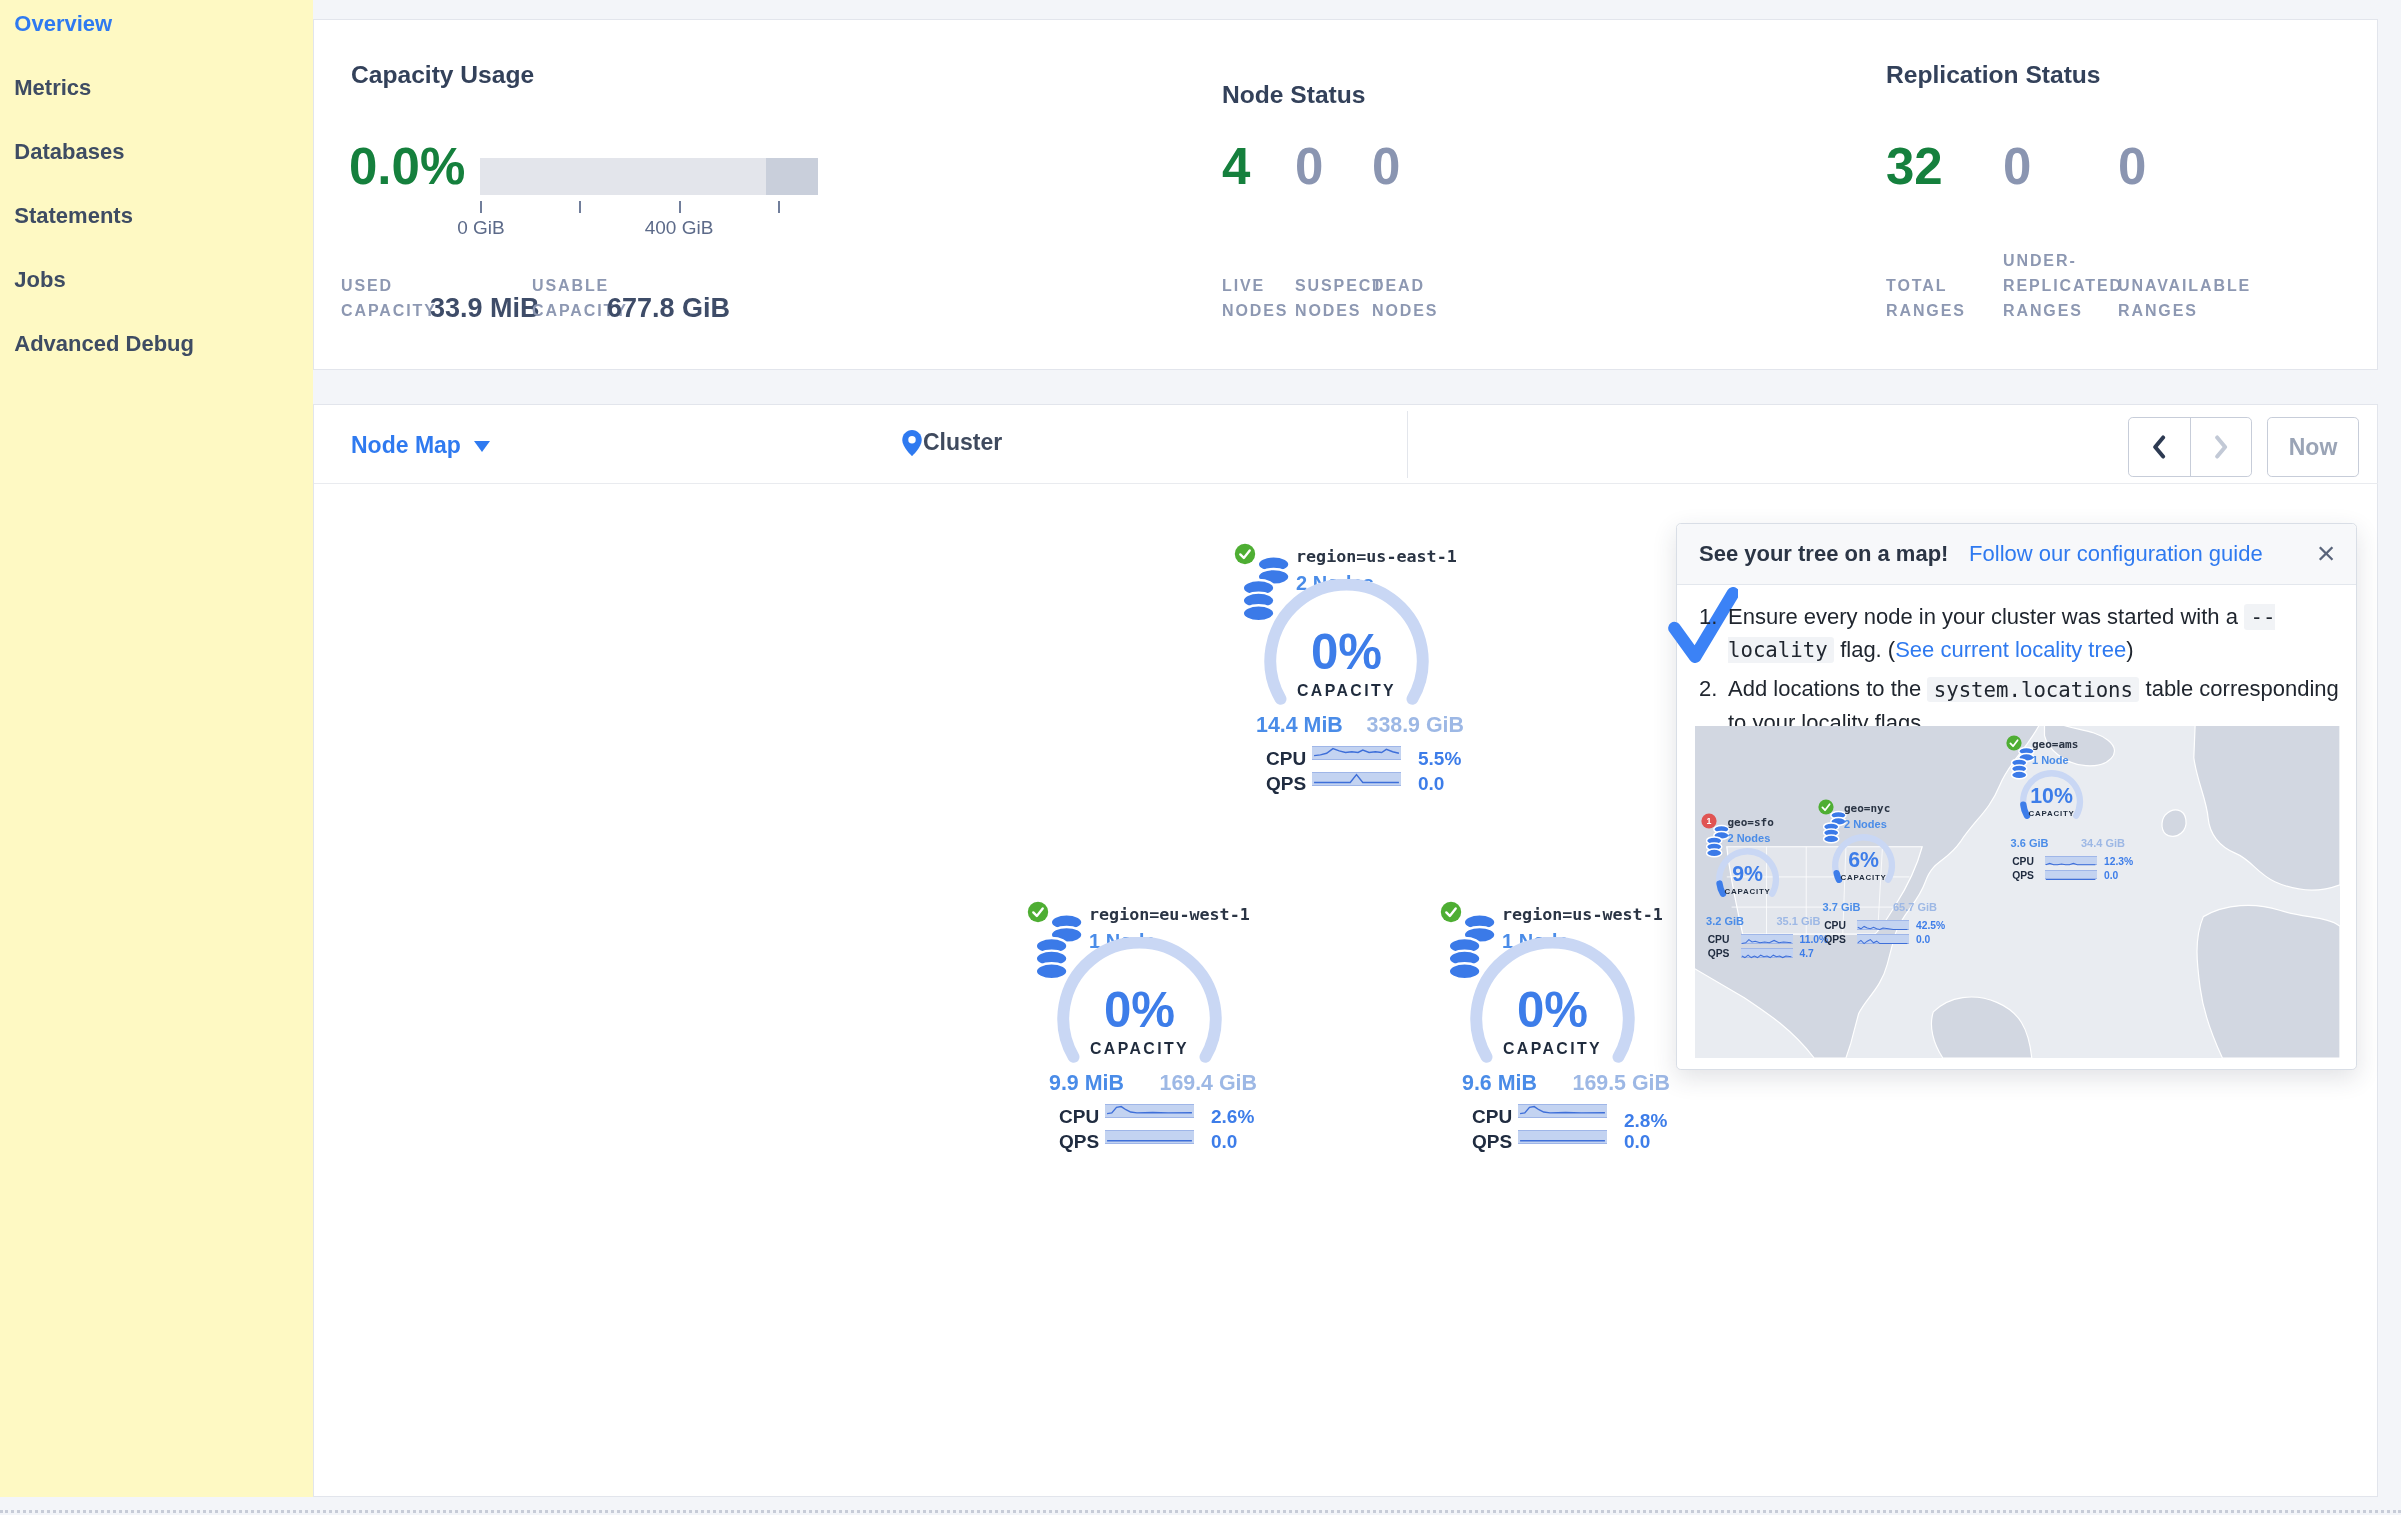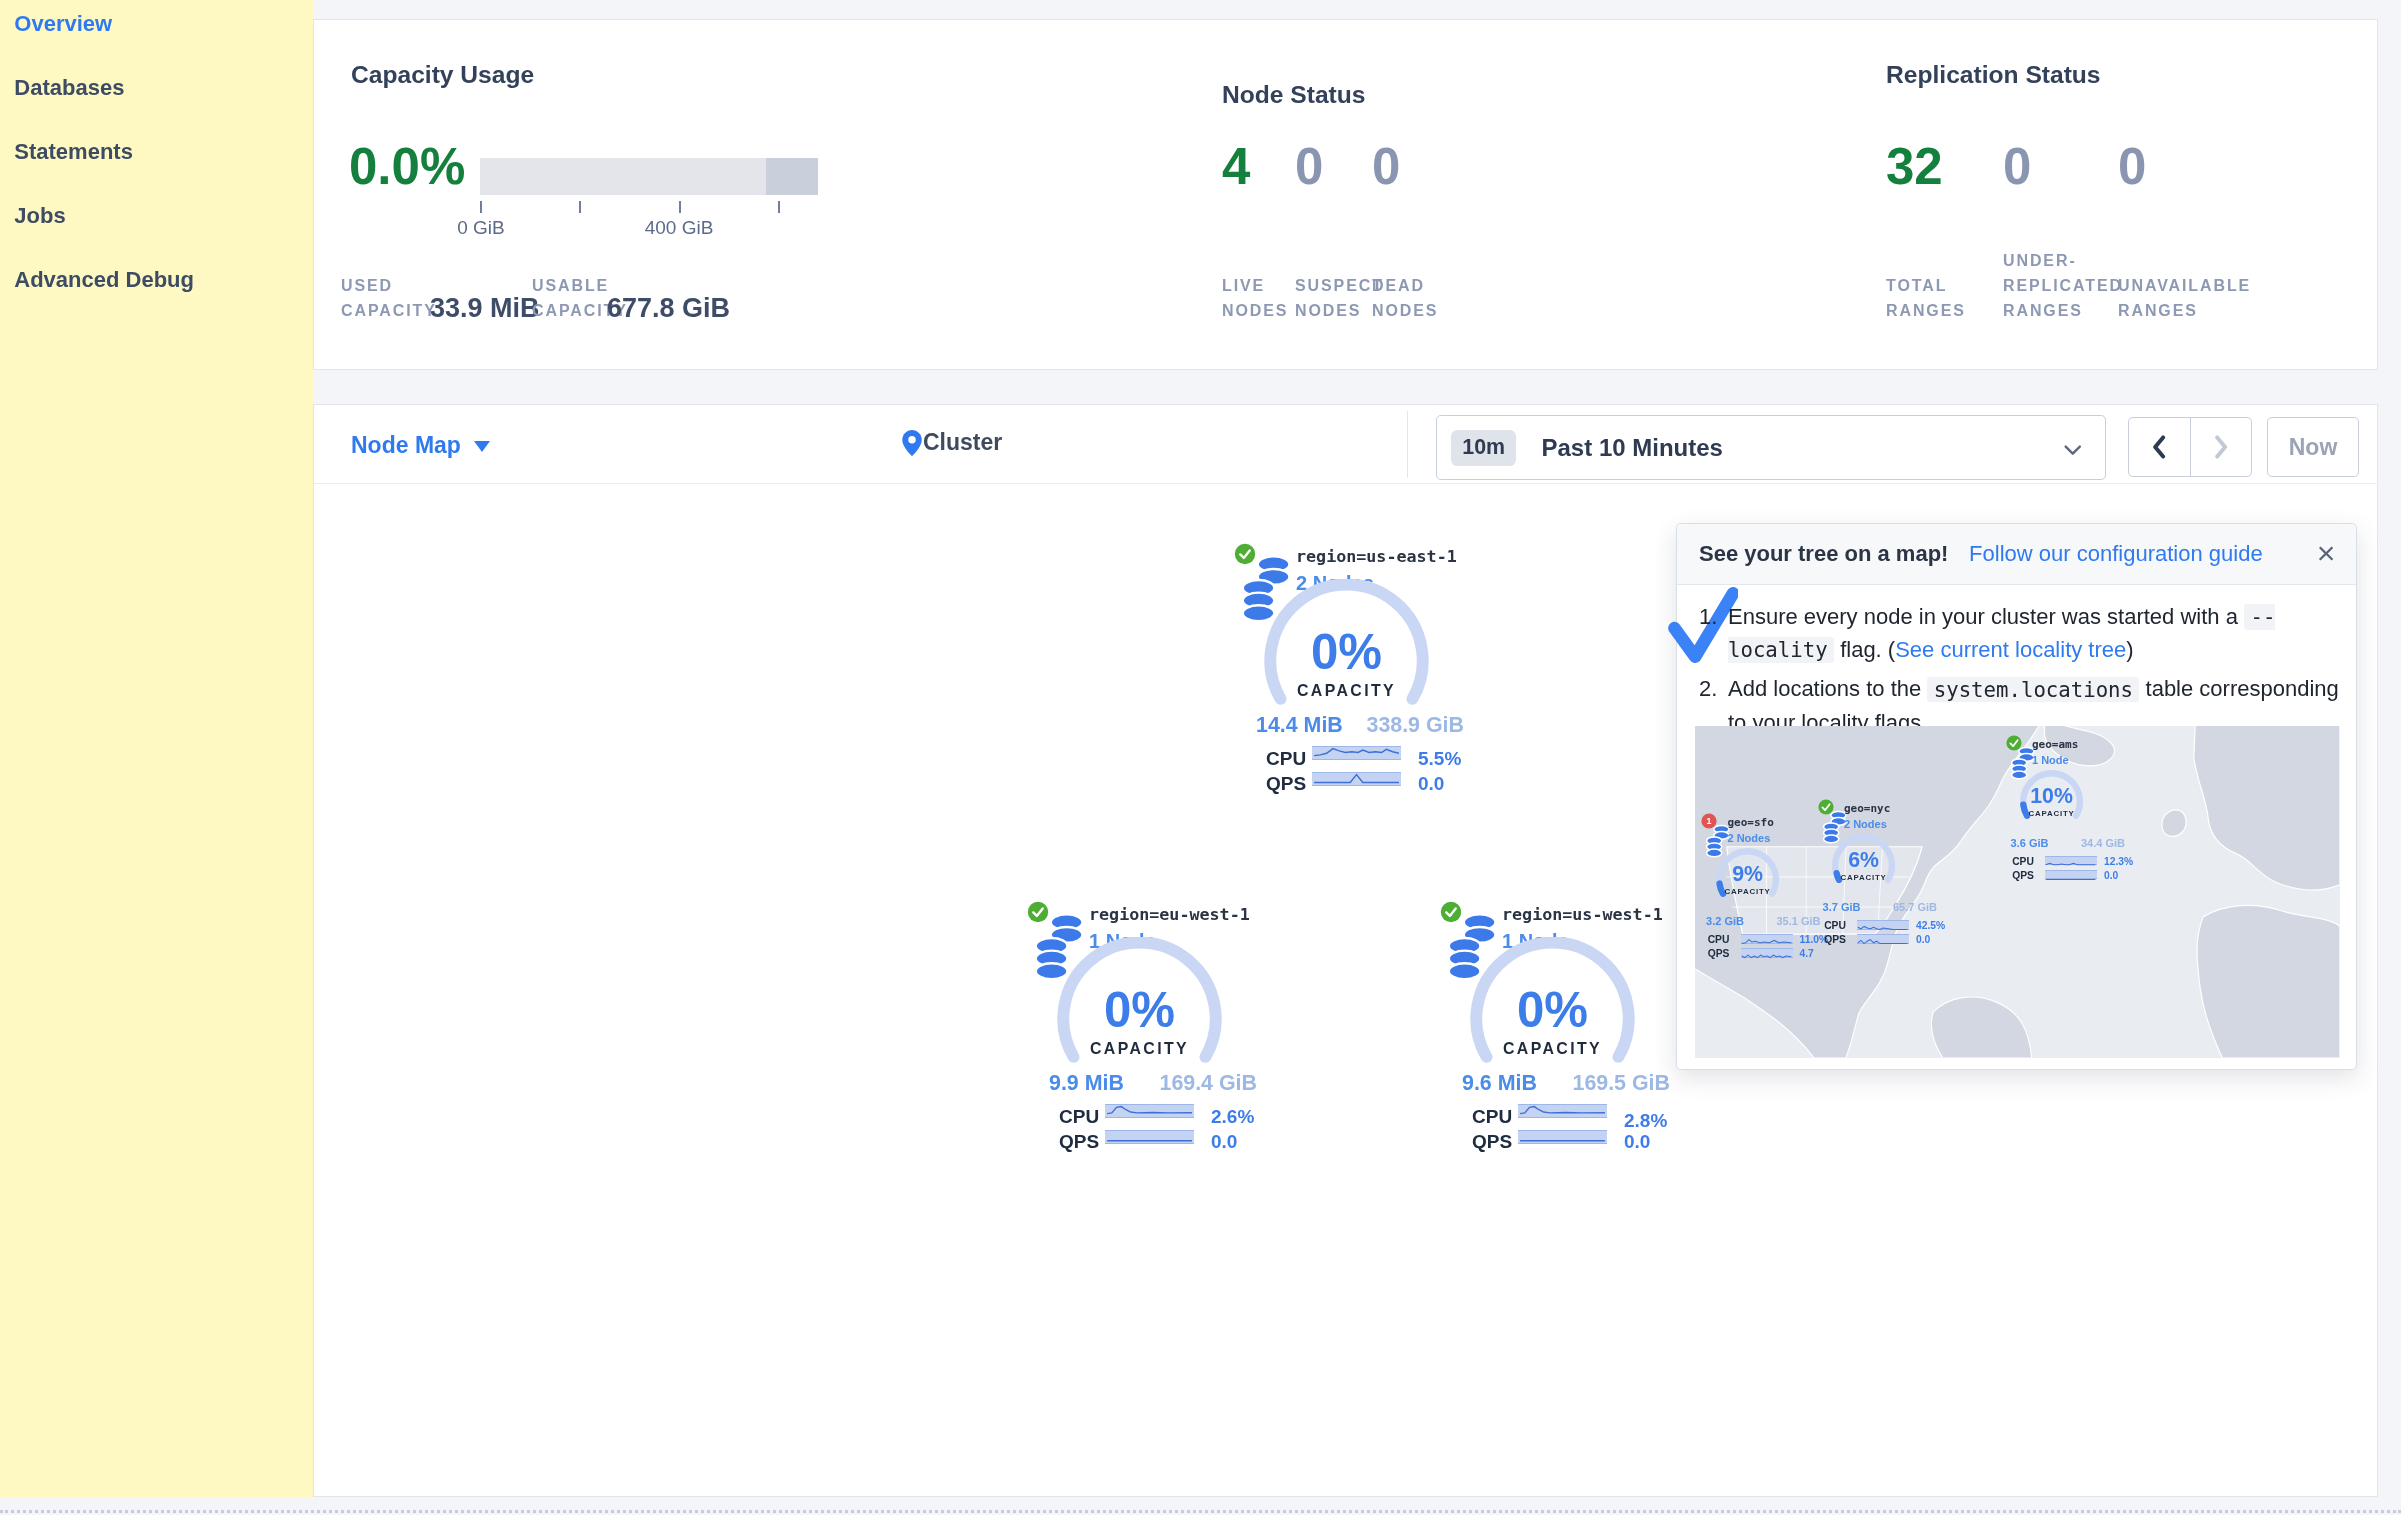--- a/index.html
+++ b/index.html
@@ -85,20 +85,21 @@
   .mg-row-val { position:absolute; left:95px; font-size:10.3px; font-weight:700; color:#3d7de9; white-space:nowrap; }
 
   .bottom-dots { position:absolute; left:0; top:1510px; width:2401px; border-top:3.2px dotted #c7ccd8; }
 </style>
 </head>
 <body>
 
 <nav class="sidebar">
   <ul>
     <li class="active">Overview</li>
+    <li>Metrics</li>
     <li>Databases</li>
     <li>Statements</li>
     <li>Jobs</li>
     <li>Advanced Debug</li>
   </ul>
 </nav>
 
 <section class="panel stats-panel">
 
   <h2 class="sec-title" style="left:37px; top:41px;">Capacity Usage</h2>
@@ -141,27 +142,20 @@
       <span>Node Map</span><span class="tri"></span>
     </div>
     <div class="crumb">
       <svg width="20" height="26" viewBox="0 0 24 32">
           <path d="M12,0 C5.4,0 0,5.4 0,12.2 C0,21 12,32 12,32 C12,32 24,21 24,12.2 C24,5.4 18.6,0 12,0 Z" fill="#2f7af0"></path>
           <circle cx="12" cy="12" r="4.6" fill="#fff"></circle>
         </svg>
       <span>Cluster</span>
     </div>
     <div class="vdiv"></div>
-    <div class="time-dd">
-      <span class="time-badge">10m</span>
-      <span class="time-label">Past 10 Minutes</span>
-      <svg class="dd-chev" width="17.5" height="11" viewBox="0 0 22 14">
-          <polyline points="2,2 11,11 20,2" fill="none" stroke="#5b6880" stroke-width="3" stroke-linecap="round" stroke-linejoin="round"></polyline>
-        </svg>
-    </div>
     <div class="arrow-group">
       <div class="arrow-cell first">
         <svg width="14.3" height="24" viewBox="0 0 18 30">
             <polyline points="14,3 4,15 14,27" fill="none" stroke="#2d3a52" stroke-width="5" stroke-linecap="round" stroke-linejoin="round"></polyline>
           </svg>
       </div>
       <div class="arrow-cell">
         <svg width="14.3" height="24" viewBox="0 0 18 30">
             <polyline points="4,3 14,15 4,27" fill="none" stroke="#c2c9d6" stroke-width="5" stroke-linecap="round" stroke-linejoin="round"></polyline>
           </svg>

